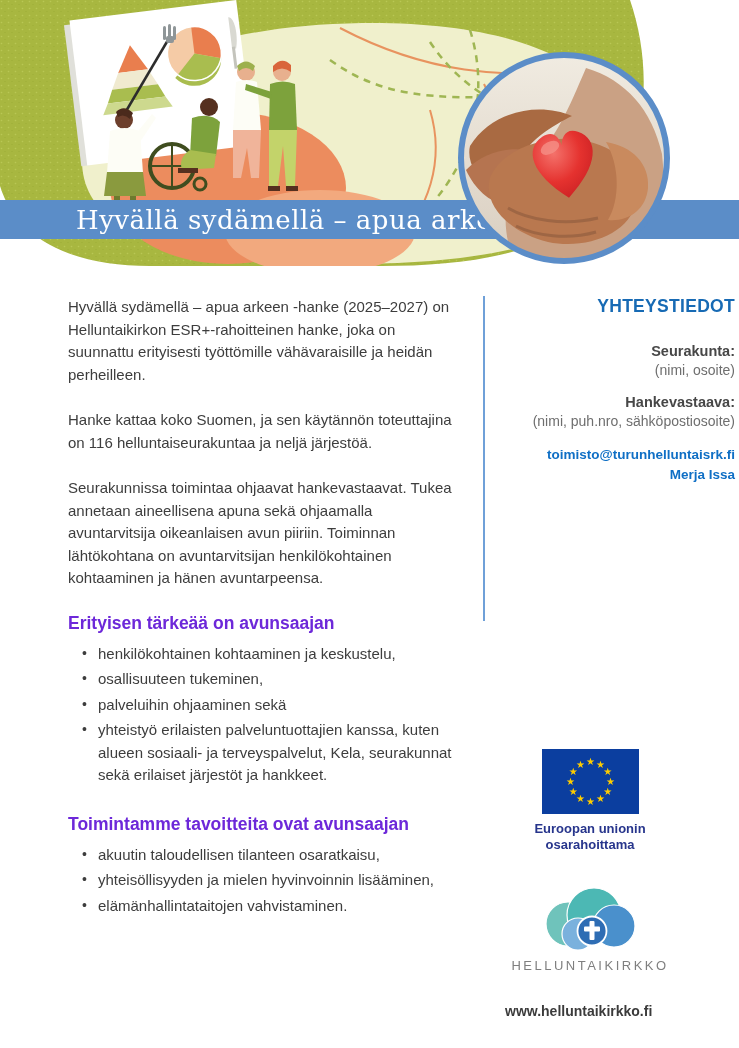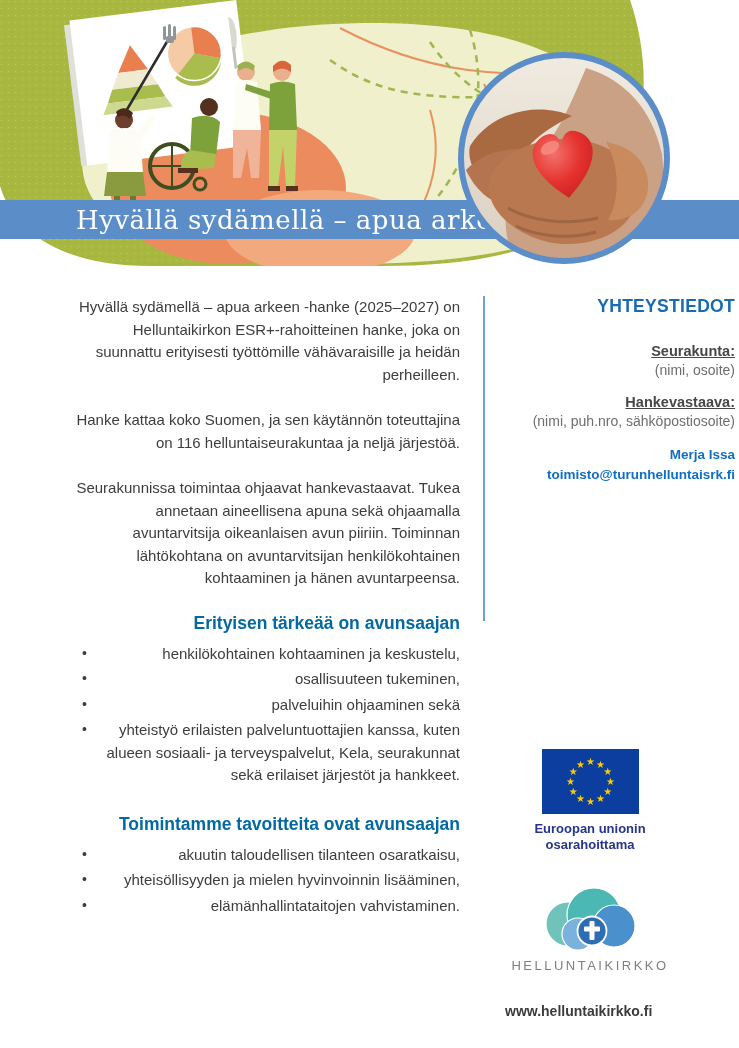--- a/index.html
+++ b/index.html
@@ -11,35 +11,35 @@
   .header { position:relative; width:739px; height:266px; }
   .header svg.illus { position:absolute; left:0; top:0; }
   .band { position:absolute; left:0; top:200px; width:739px; height:39px;
           background:#5b8dc8; display:flex; align-items:center; z-index:2; }
   .band h1 { font-family:"DejaVu Serif", serif; font-weight:400; color:#ffffff;
              font-size:26px; letter-spacing:0.5px; padding-left:76px; white-space:nowrap; }
   .photo-wrap { position:absolute; left:456px; top:50px; width:216px; height:216px; z-index:3; }
 
   
   .main { position:relative; display:flex; padding:30px 0 0 68px; }
-  .col-left { width:392px;text-align:right; }
+  .col-left { width:392px; }
   .col-right { width:252px; margin-left:23px; }
 
   .col-left p { font-size:15px; line-height:1.5; margin-bottom:23px; }
-  .sec-heading { color:#0369a1; font-size:17.5px; font-weight:bold; margin:21px 0 9px 0; }
+  .sec-heading { color:#6d28d9; font-size:17.5px; font-weight:bold; margin:21px 0 9px 0; }
   .sec1 { margin-top:8px; }
   .sec2 { margin-top:27px; }
   ul.bullets { list-style:none; padding-left:14px; font-size:15px; line-height:1.5; }
   ul.bullets li { position:relative; padding-left:16px; margin-bottom:3px; }
   ul.bullets li::before { content:"•"; position:absolute; left:0; top:0; color:#3d3d3d; font-size:14px; }
 
   
   .contact { border-left:2.5px solid #6fa0d8; padding-left:7px; min-height:325px;text-align:right; }
   .contact-heading { color:#176ab4; font-size:17.5px; font-weight:bold; letter-spacing:0.3px; margin-bottom:26px; }
-  .c-label { font-size:14.5px; font-weight:bold; color:#474747; margin-bottom:3px;text-decoration:underline; }
+  .c-label { font-size:14.5px; font-weight:bold; color:#474747; margin-bottom:3px; }
   .c-hint { font-size:14px; color:#6e6e6e; margin-bottom:16px; }
   .c-lines { margin-left:12px; color:#0f6fc5; font-size:13.5px; font-weight:bold; line-height:1.45; margin-bottom:18px; }
   .c-lines a { color:#0f6fc5; text-decoration:none; }
 
   .eu-block { margin-top:128px; width:166px; margin-left:24px; text-align:center; }
   .eu-flag { display:block; margin:0 auto 7px auto; }
   .eu-caption { color:#27358c; font-weight:bold; font-size:13px; line-height:1.25; }
 
   .logo-block { margin-top:32px; width:166px; margin-left:24px; text-align:center; }
   .logo-name { color:#7f7f7f; font-size:13px; letter-spacing:2.5px; margin-top:2px; white-space:nowrap; }
@@ -221,22 +221,22 @@
 
       <div class="contact">
         <div class="contact-heading">YHTEYSTIEDOT</div>
 
         <div class="c-label">Seurakunta:</div>
         <div class="c-hint">(nimi, osoite)</div>
 
         <div class="c-label">Hankevastaava:</div>
         <div class="c-hint">(nimi, puh.nro, sähköpostiosoite)</div>
         <div class="c-lines">
+          <div><a href="#">toimisto@turunhelluntaisrk.fi</a></div>
           <div>Merja Issa</div>
-          <div><a href="#">toimisto@turunhelluntaisrk.fi</a></div>
         </div>
       </div>
 
       <div class="eu-block">
         <svg class="eu-flag" width="97" height="65" viewBox="0 0 97 65" aria-hidden="true">
           <rect width="97" height="65" fill="#0b3e9f"></rect>
           <g fill="#fdcc00" font-size="10" text-anchor="middle" font-family="DejaVu Sans, sans-serif">
             <text x="48.5" y="16">★</text>
             <text x="58.5" y="18.7">★</text>
             <text x="65.8" y="26">★</text>

